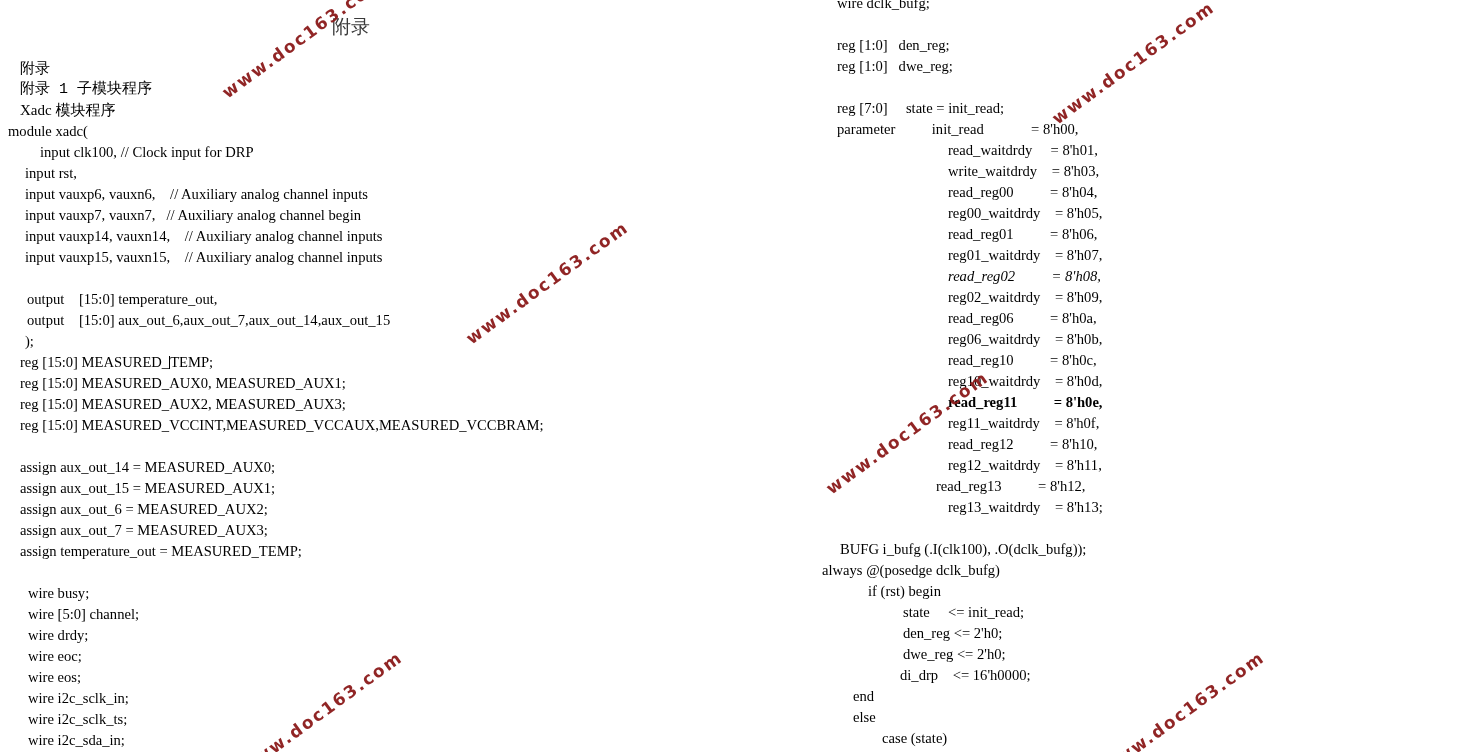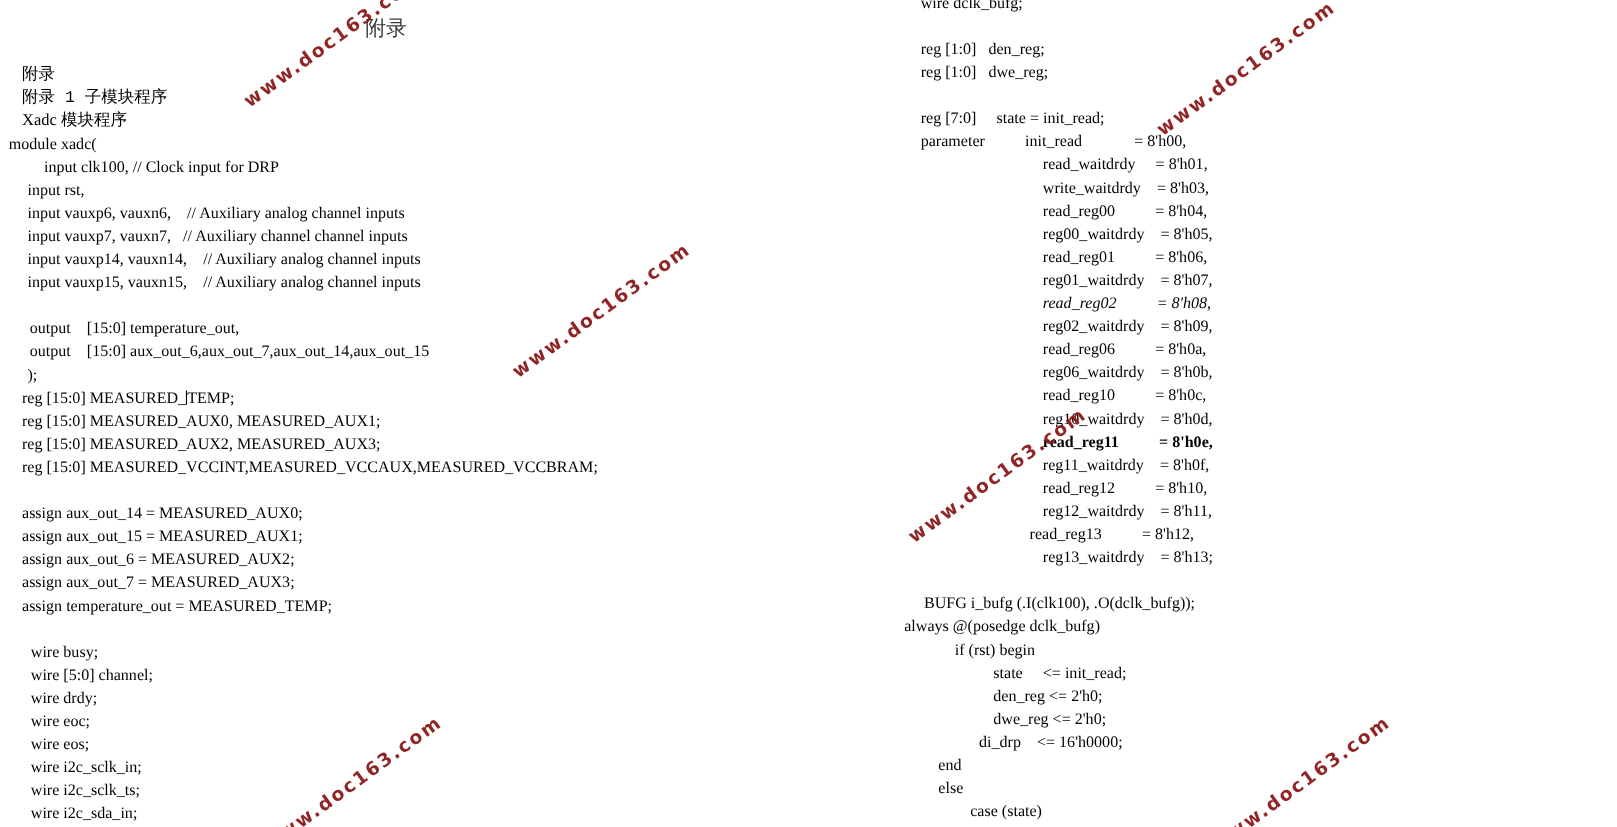--- a/index.html
+++ b/index.html
@@ -105,21 +105,21 @@
   <div id="doc-title">附录</div>
 
   <div id="col-left" class="column">
       <div class="line cn" style="left: 20px; top: 60px;">附录</div>
       <div class="line cn" style="left: 20px; top: 81px; font-family: Liberation Mono, monospace;">附录 1 子模块程序</div>
       <div class="line cn" style="left: 20px; top: 102px;">Xadc 模块程序</div>
       <div class="line" style="left: 8px; top: 123px;">module xadc(</div>
       <div class="line" style="left: 40px; top: 144px;">input clk100, // Clock input for DRP</div>
       <div class="line" style="left: 25px; top: 165px;">input rst,</div>
       <div class="line" style="left: 25px; top: 186px;">input vauxp6, vauxn6,    // Auxiliary analog channel inputs</div>
-      <div class="line" style="left: 25px; top: 207px;">input vauxp7, vauxn7,   // Auxiliary channel channel inputs</div>
+      <div class="line" style="left: 25px; top: 207px;">input vauxp7, vauxn7,   // Auxiliary analog channel begin</div>
       <div class="line" style="left: 25px; top: 228px;">input vauxp14, vauxn14,    // Auxiliary analog channel inputs</div>
       <div class="line" style="left: 25px; top: 249px;">input vauxp15, vauxn15,    // Auxiliary analog channel inputs</div>
       <div class="line" style="left: 27px; top: 291px;">output    [15:0] temperature_out,</div>
       <div class="line" style="left: 27px; top: 312px;">output    [15:0] aux_out_6,aux_out_7,aux_out_14,aux_out_15</div>
       <div class="line" style="left: 25px; top: 333px;">);</div>
       <div class="line" style="left: 20px; top: 354px;"><span>reg [15:0] MEASURED_</span><span class="caret"></span><span>TEMP;</span></div>
       <div class="line" style="left: 20px; top: 375px;">reg [15:0] MEASURED_AUX0, MEASURED_AUX1;</div>
       <div class="line" style="left: 20px; top: 396px;">reg [15:0] MEASURED_AUX2, MEASURED_AUX3;</div>
       <div class="line" style="left: 20px; top: 417px;">reg [15:0] MEASURED_VCCINT,MEASURED_VCCAUX,MEASURED_VCCBRAM;</div>
       <div class="line" style="left: 20px; top: 459px;">assign aux_out_14 = MEASURED_AUX0;</div>
@@ -160,20 +160,20 @@
       <div class="line" style="left: 128px; top: 436px;">read_reg12          = 8'h10,</div>
       <div class="line" style="left: 128px; top: 457px;">reg12_waitdrdy    = 8'h11,</div>
       <div class="line" style="left: 116px; top: 478px; text-align: right;">read_reg13          = 8'h12,</div>
       <div class="line" style="left: 128px; top: 499px;">reg13_waitdrdy    = 8'h13;</div>
       <div class="line" style="left: 20px; top: 541px;">BUFG i_bufg (.I(clk100), .O(dclk_bufg));</div>
       <div class="line" style="left: 2px; top: 562px;">always @(posedge dclk_bufg)</div>
       <div class="line" style="left: 48px; top: 583px;">if (rst) begin</div>
       <div class="line" style="left: 83px; top: 604px;">state     &lt;= init_read;</div>
       <div class="line" style="left: 83px; top: 625px;">den_reg &lt;= 2'h0;</div>
       <div class="line" style="left: 83px; top: 646px;">dwe_reg &lt;= 2'h0;</div>
-      <div class="line" style="left: 70px; top: 667px;">di_drp    &lt;= 16'h0000;</div>
+      <div class="line" style="left: 80px; top: 667px;">di_drp    &lt;= 16'h0000;</div>
       <div class="line" style="left: 33px; top: 688px;">end</div>
       <div class="line" style="left: 33px; top: 709px;">else</div>
       <div class="line" style="left: 62px; top: 730px; font-family: Liberation Serif, serif;">case (state)</div>
       <div class="line" style="left: 62px; top: 751px;">init_read : begin</div>
     </div>
 
 </div>
 
 </body></html>

